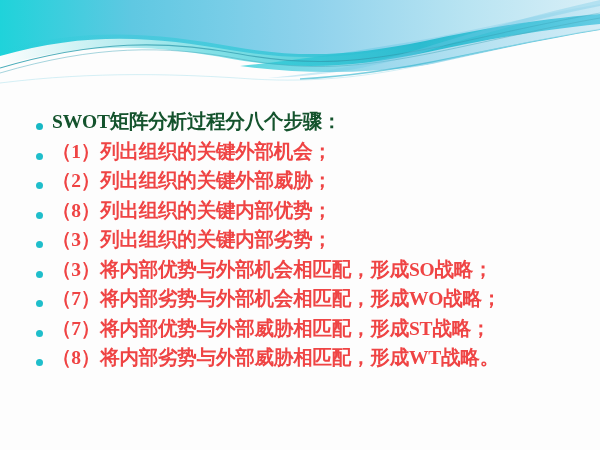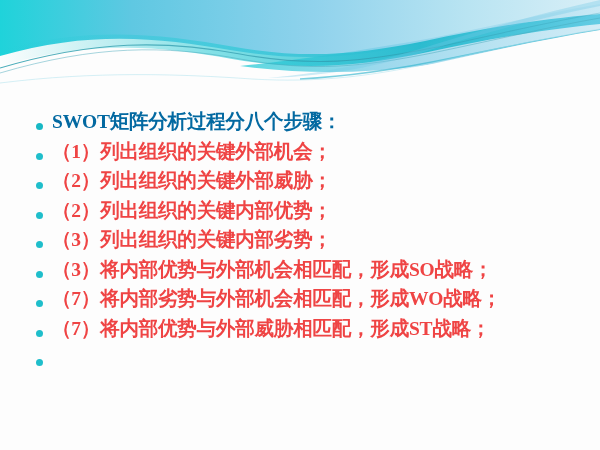--- a/index.html
+++ b/index.html
@@ -67,21 +67,21 @@
   .bullet-text {
     font-size: 19.5px;
     font-weight: bold;
     letter-spacing: -0.2px;
     color: #ef4444;
     transform: scaleY(1.02);
     transform-origin: left top;
   }
 
   .bullet-text.accent {
-    color: #0369a1;
+    color: #14532d;
   }
 
   .bullet-line.heading .bullet-dot {
     background: #17b8c4;
   }
 </style>
 </head>
 <body>
 
 <div class="slide">
@@ -172,21 +172,21 @@
       <span class="bullet-text">（1）列出组织的关键外部机会；</span>
     </div>
 
     <div class="bullet-line">
       <span class="bullet-dot"></span>
       <span class="bullet-text">（2）列出组织的关键外部威胁；</span>
     </div>
 
     <div class="bullet-line">
       <span class="bullet-dot"></span>
-      <span class="bullet-text">（2）列出组织的关键内部优势；</span>
+      <span class="bullet-text">（8）列出组织的关键内部优势；</span>
     </div>
 
     <div class="bullet-line">
       <span class="bullet-dot"></span>
       <span class="bullet-text">（3）列出组织的关键内部劣势；</span>
     </div>
 
     <div class="bullet-line">
       <span class="bullet-dot"></span>
       <span class="bullet-text">（3）将内部优势与外部机会相匹配，形成SO战略；</span>
@@ -197,16 +197,17 @@
       <span class="bullet-text">（7）将内部劣势与外部机会相匹配，形成WO战略；</span>
     </div>
 
     <div class="bullet-line">
       <span class="bullet-dot"></span>
       <span class="bullet-text">（7）将内部优势与外部威胁相匹配，形成ST战略；</span>
     </div>
 
     <div class="bullet-line">
       <span class="bullet-dot"></span>
+      <span class="bullet-text">（8）将内部劣势与外部威胁相匹配，形成WT战略。</span>
     </div>
 
   </div>
 </div>
 
 </body></html>

